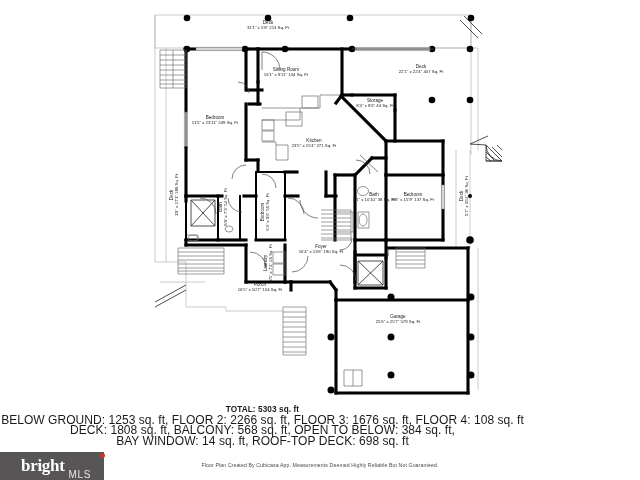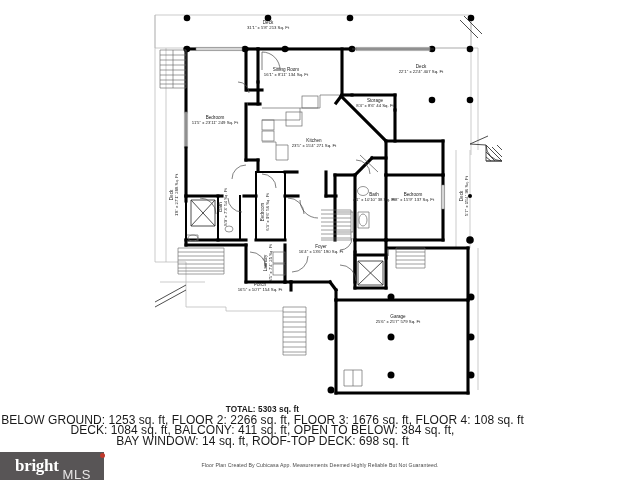--- a/index.html
+++ b/index.html
@@ -56,21 +56,21 @@
   }
   .brand {
     position: absolute;
     left: 0;
     top: 452px;
     width: 104px;
     height: 28px;
     background: #585556;
     display: flex;
     align-items: center;
-    padding-left: 15px;
+    padding-left: 21px;
     box-sizing: border-box;
   }
   .brand-bright {
     color: #ffffff;
     font-family: "Liberation Serif", serif;
     font-size: 17px;
     font-weight: bold;
     letter-spacing: -0.3px;
     position: relative;
   }
@@ -79,21 +79,21 @@
     right: -1px;
     top: 1px;
     width: 5px;
     height: 5px;
     border-radius: 50%;
     background: #c0392b;
   }
   .brand-mls {
     color: #e8e6e6;
     font-family: "Liberation Sans", sans-serif;
-    font-size: 13px;
+    font-size: 10px;
     letter-spacing: 0.6px;
     margin-left: 4px;
     margin-top: 16px;
   }
   .rlabel-name { font-size: 4.6px; fill: #1a1a1a; }
   .rlabel-dim  { font-size: 4.3px; fill: #1a1a1a; }
   .wall-thick { stroke: #000; stroke-width: 3.1; fill: none; stroke-linecap: square; }
   .wall-med   { stroke: #000; stroke-width: 2.0; fill: none; stroke-linecap: square; }
   .wall-thin  { stroke: #3a3a3a; stroke-width: 0.9; fill: none; }
   .deck-line  { stroke: #b5b5b5; stroke-width: 0.7; fill: none; }
@@ -417,21 +417,21 @@
           <text class="rlabel-dim" x="398" y="323.2" text-anchor="middle">25'6" x 25'7" 579 Sq. Ft</text>
         </g>
       </g>
 
 </svg>
 </div>
 
 <div class="summary">
   <div class="summary-total">TOTAL: 5303 sq. ft</div>
   <div class="summary-line">BELOW GROUND: 1253 sq. ft, FLOOR 2: 2266 sq. ft, FLOOR 3: 1676 sq. ft, FLOOR 4: 108 sq. ft</div>
-  <div class="summary-line">DECK: 1084 sq. ft, BALCONY: 411 sq. ft, OPEN TO BELOW: 384 sq. ft,</div>
+  <div class="summary-line">DECK: 1808 sq. ft, BALCONY: 568 sq. ft, OPEN TO BELOW: 384 sq. ft,</div>
   <div class="summary-line">BAY WINDOW: 14 sq. ft, ROOF-TOP DECK: 698 sq. ft</div>
 </div>
 
 <div class="disclaimer">Floor Plan Created By Cubicasa App. Measurements Deemed Highly Reliable But Not Guaranteed.</div>
 
 <div class="brand">
   <span class="brand-bright">bright</span>
     <span class="brand-dot"></span>
   <span class="brand-mls">MLS</span>
 </div>

